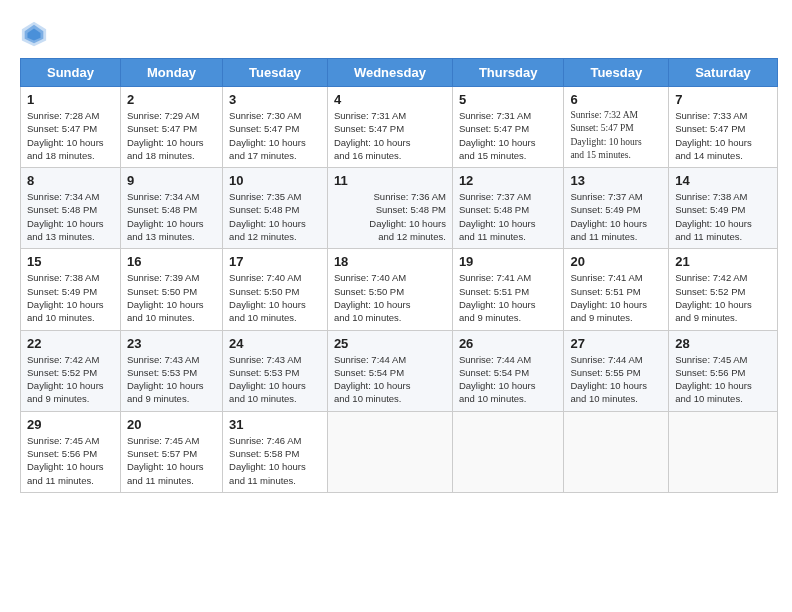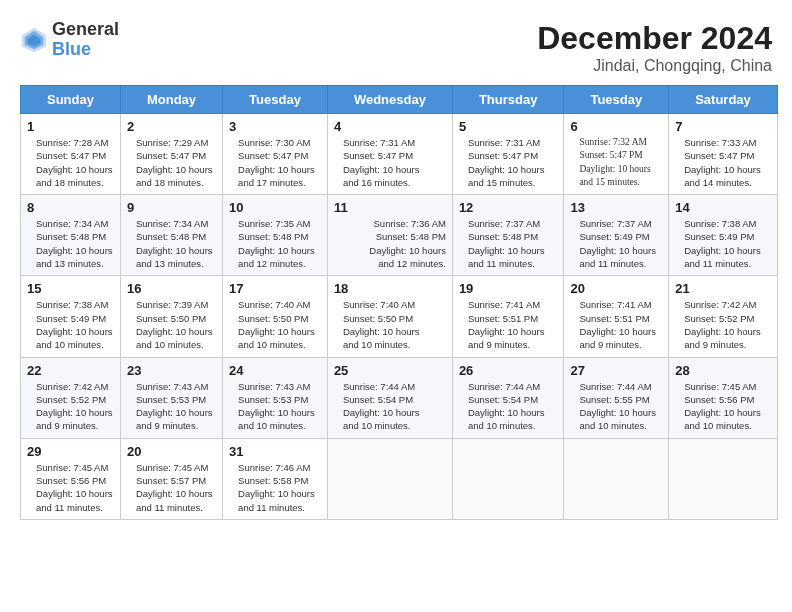--- a/index.html
+++ b/index.html
@@ -75,44 +75,35 @@
       font-size: 13px;
       font-weight: bold;
       color: #222;
       display: block;
       margin-bottom: 2px;
     }
     .day-info {
       font-size: 9.5px;
       color: #333;
       line-height: 1.4;
-      margin-left: 9px;
     }
     .empty-cell {
       background: #f9f9f9 !important;
     }
   </style>
 </head>
 <body>
 
 <div class="header">
   <div class="logo">
     <svg class="logo-icon" viewBox="0 0 30 30">
       <polygon points="15,2 28,10 28,22 15,28 2,22 2,10" fill="#4a90d9" opacity="0.3"></polygon>
       <polygon points="15,5 25,12 25,20 15,25 5,20 5,12" fill="#4a90d9" opacity="0.6"></polygon>
       <polygon points="15,9 22,14 22,19 15,22 8,19 8,14" fill="#4a90d9"></polygon>
     </svg>
-    <div class="logo-text">
-      <span>General</span>
-      <span>Blue</span>
-    </div>
-  </div>
-  <div class="title-block">
-    <div class="month-title">December 2024</div>
-    <div class="location">Jindai, Chongqing, China</div>
   </div>
 </div>
 
 <table class="calendar">
   <thead>
     <tr>
     <th>Sunday</th>
         <th>Monday</th>
         <th>Tuesday</th>
         <th>Wednesday</th>

